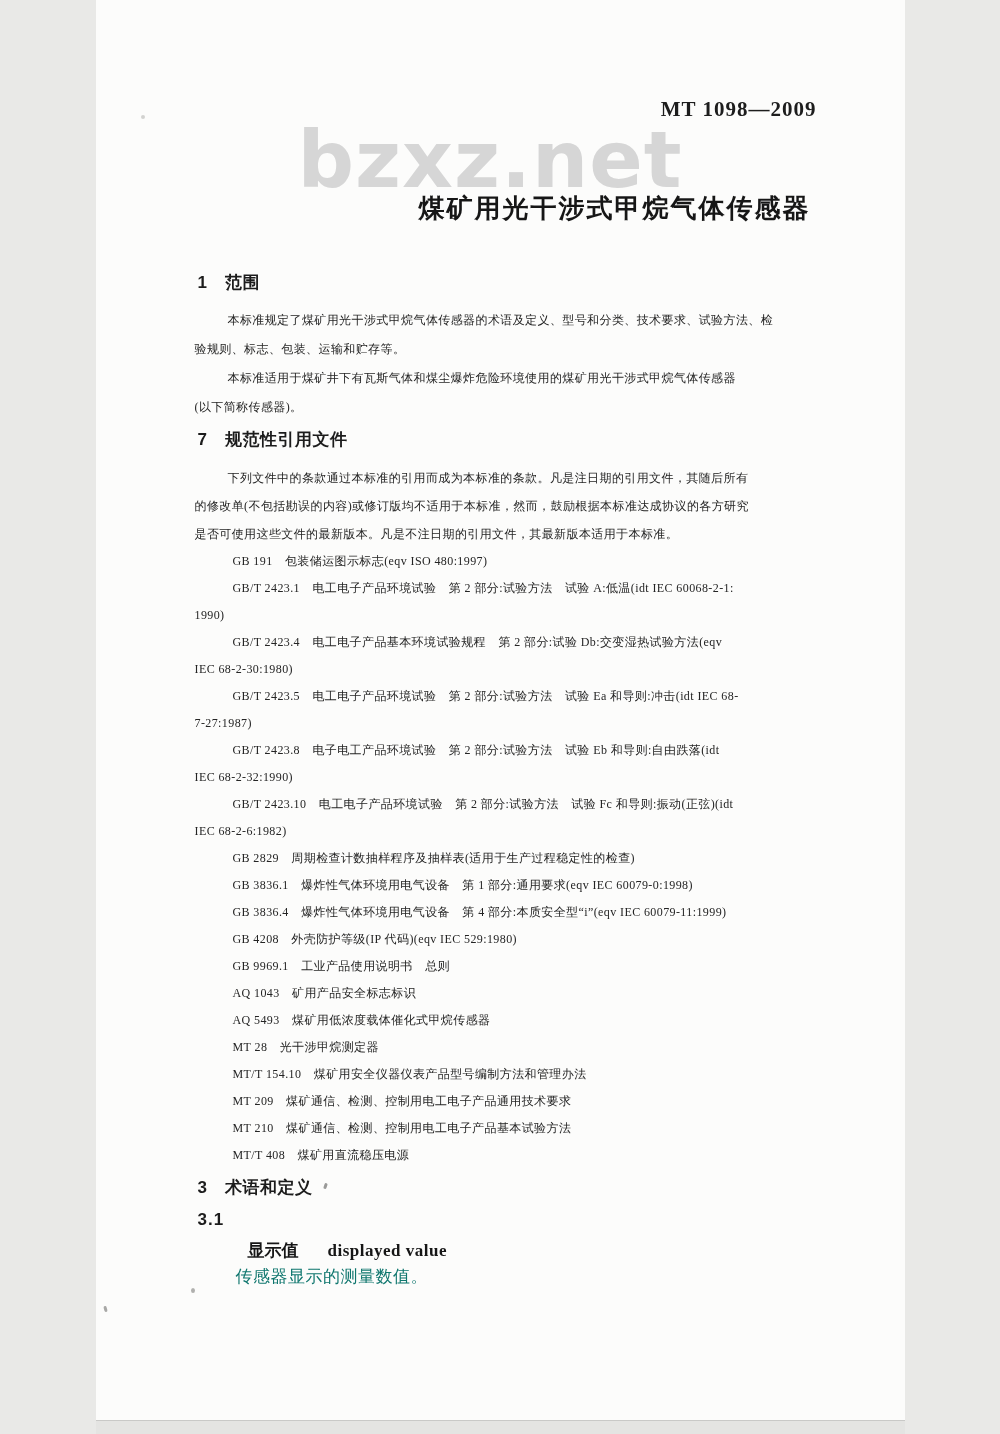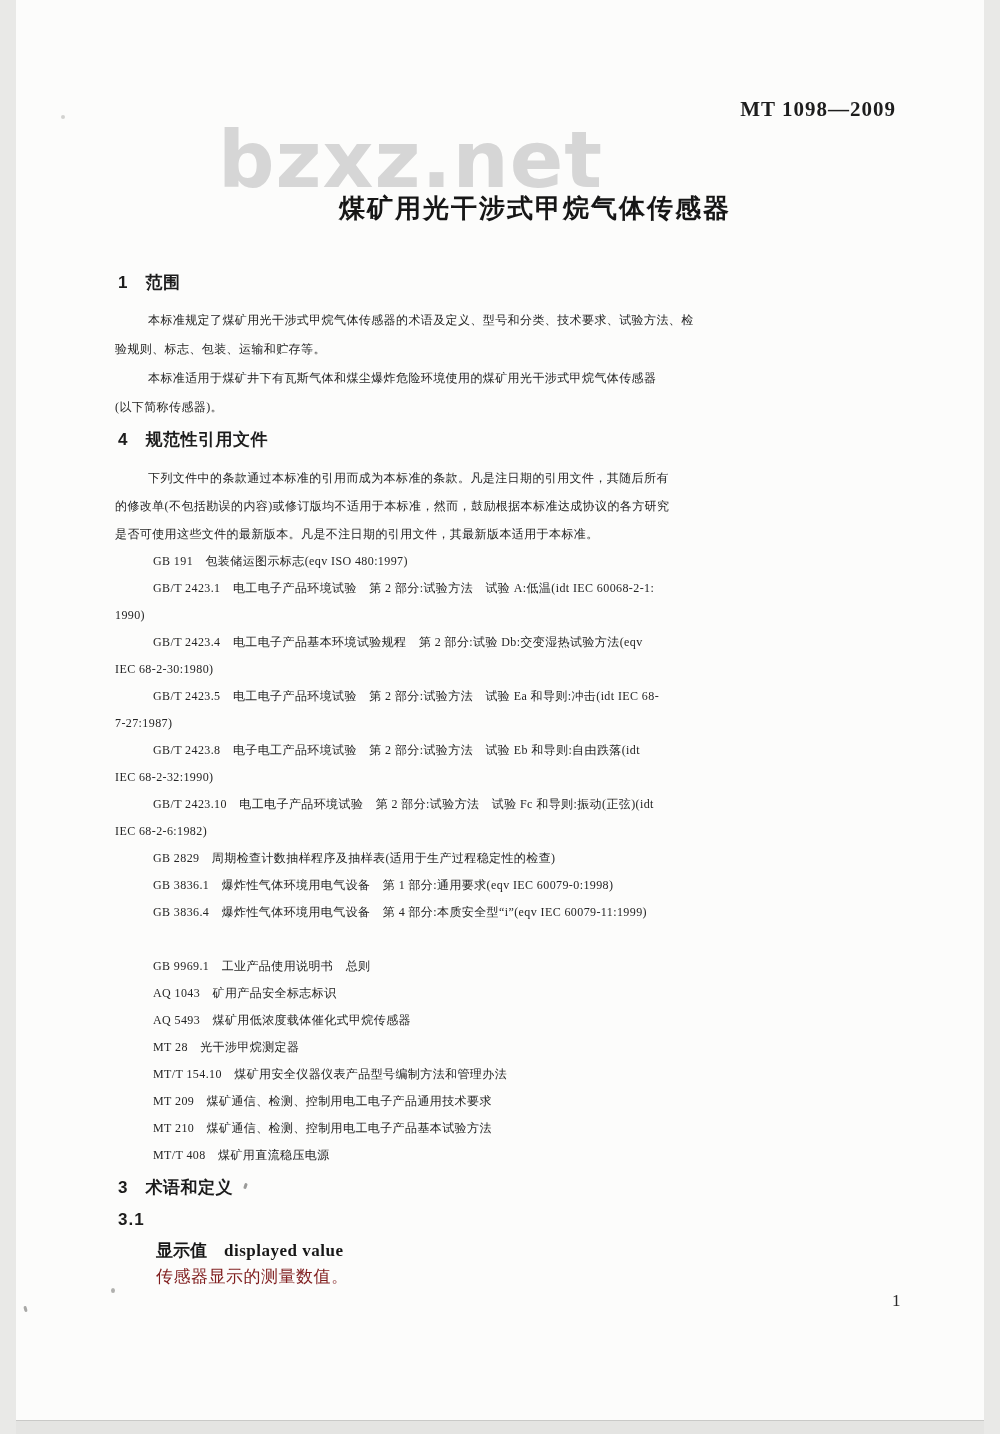--- a/index.html
+++ b/index.html
@@ -1,18 +1,18 @@
 <!DOCTYPE html>
 <html lang="zh"><head>
 <meta charset="utf-8">
 <style>
   html,body{margin:0;padding:0;background:#e9e9e7;}
   .page{
     position:relative;
-    width:968px;height:1434px;
+    width:809px;height:1434px;
     margin:0 auto;
     background:#fcfcfb;
     overflow:hidden;
     font-family:"Liberation Serif","DejaVu Serif",serif;
     color:#262626;
   }
   .hdr{
     position:absolute;top:97px;right:88px;
     font-family:"Liberation Serif","DejaVu Serif",serif;
     font-weight:700;font-size:21px;letter-spacing:1px;color:#1d1d1d;
@@ -45,25 +45,25 @@
   .flush{left:99px;}
   .num{
     position:absolute;left:102px;height:28px;line-height:28px;
     font-family:"Liberation Sans","DejaVu Sans",sans-serif;
     font-weight:700;font-size:17px;color:#1c1c1c;letter-spacing:1px;
   }
   .term{
     position:absolute;left:140px;height:28px;line-height:28px;
     font-weight:700;font-size:17px;white-space:pre;color:#161616;
   }
-  .term .zh{font-family:"Liberation Sans","DejaVu Sans",sans-serif;}
+  .term .zh{font-family:"Liberation Sans","DejaVu Sans",sans-serif;margin-left:12px;}
   .term .en{font-family:"Liberation Serif","DejaVu Serif",serif;letter-spacing:0.5px;}
   .def{
     position:absolute;left:140px;height:28px;line-height:28px;
-    font-size:17px;letter-spacing:0.5px;white-space:pre;color:#7f1d1d;
+    font-size:17px;letter-spacing:0.5px;white-space:pre;color:#0f766e;
   }
   .pagenum{
     position:absolute;top:1287px;left:876px;height:28px;line-height:28px;
     font-size:17px;color:#2a2a2a;
   }
   .band{
     position:absolute;left:0;right:0;bottom:0;height:13px;
     background:#e4e4e2;border-top:1px solid #c9c9c7;
   }
   .speck{position:absolute;background:#bdbdbb;border-radius:50%;}
@@ -81,39 +81,40 @@
   <div class="hdr">MT 1098—2009</div>
   <div class="wm">bzxz.net</div>
   <div class="title">煤矿用光干涉式甲烷气体传感器</div>
 
   <div class="h" style="top:269px">1　范围</div>
   <div class="ln indp" style="top:306px">本标准规定了煤矿用光干涉式甲烷气体传感器的术语及定义、型号和分类、技术要求、试验方法、检</div>
   <div class="ln flush" style="top:335px">验规则、标志、包装、运输和贮存等。</div>
   <div class="ln indp" style="top:364px">本标准适用于煤矿井下有瓦斯气体和煤尘爆炸危险环境使用的煤矿用光干涉式甲烷气体传感器</div>
   <div class="ln flush" style="top:393px">(以下简称传感器)。</div>
 
-  <div class="h" style="top:426px">4　规范性引用文件</div>
+  <div class="h" style="top:426px">7　规范性引用文件</div>
   <div class="ln indp" style="top:464px">下列文件中的条款通过本标准的引用而成为本标准的条款。凡是注日期的引用文件，其随后所有</div>
   <div class="ln flush" style="top:492px">的修改单(不包括勘误的内容)或修订版均不适用于本标准，然而，鼓励根据本标准达成协议的各方研究</div>
   <div class="ln flush" style="top:520px">是否可使用这些文件的最新版本。凡是不注日期的引用文件，其最新版本适用于本标准。</div>
 
   <div class="ln indr" style="top:547px">GB 191　包装储运图示标志(eqv ISO 480:1997)</div>
   <div class="ln indr" style="top:574px">GB/T 2423.1　电工电子产品环境试验　第 2 部分:试验方法　试验 A:低温(idt IEC 60068-2-1:</div>
   <div class="ln flush" style="top:601px">1990)</div>
   <div class="ln indr" style="top:628px">GB/T 2423.4　电工电子产品基本环境试验规程　第 2 部分:试验 Db:交变湿热试验方法(eqv</div>
   <div class="ln flush" style="top:655px">IEC 68-2-30:1980)</div>
   <div class="ln indr" style="top:682px">GB/T 2423.5　电工电子产品环境试验　第 2 部分:试验方法　试验 Ea 和导则:冲击(idt IEC 68-</div>
   <div class="ln flush" style="top:709px">7-27:1987)</div>
   <div class="ln indr" style="top:736px">GB/T 2423.8　电子电工产品环境试验　第 2 部分:试验方法　试验 Eb 和导则:自由跌落(idt</div>
   <div class="ln flush" style="top:763px">IEC 68-2-32:1990)</div>
   <div class="ln indr" style="top:790px">GB/T 2423.10　电工电子产品环境试验　第 2 部分:试验方法　试验 Fc 和导则:振动(正弦)(idt</div>
   <div class="ln flush" style="top:817px">IEC 68-2-6:1982)</div>
   <div class="ln indr" style="top:844px">GB 2829　周期检查计数抽样程序及抽样表(适用于生产过程稳定性的检查)</div>
   <div class="ln indr" style="top:871px">GB 3836.1　爆炸性气体环境用电气设备　第 1 部分:通用要求(eqv IEC 60079-0:1998)</div>
   <div class="ln indr" style="top:898px">GB 3836.4　爆炸性气体环境用电气设备　第 4 部分:本质安全型“i”(eqv IEC 60079-11:1999)</div>
+  <div class="ln indr" style="top:925px">GB 4208　外壳防护等级(IP 代码)(eqv IEC 529:1980)</div>
   <div class="ln indr" style="top:952px">GB 9969.1　工业产品使用说明书　总则</div>
   <div class="ln indr" style="top:979px">AQ 1043　矿用产品安全标志标识</div>
   <div class="ln indr" style="top:1006px">AQ 5493　煤矿用低浓度载体催化式甲烷传感器</div>
   <div class="ln indr" style="top:1033px">MT 28　光干涉甲烷测定器</div>
   <div class="ln indr" style="top:1060px">MT/T 154.10　煤矿用安全仪器仪表产品型号编制方法和管理办法</div>
   <div class="ln indr" style="top:1087px">MT 209　煤矿通信、检测、控制用电工电子产品通用技术要求</div>
   <div class="ln indr" style="top:1114px">MT 210　煤矿通信、检测、控制用电工电子产品基本试验方法</div>
   <div class="ln indr" style="top:1141px">MT/T 408　煤矿用直流稳压电源</div>
 
   <div class="h" style="top:1174px">3　术语和定义</div>

